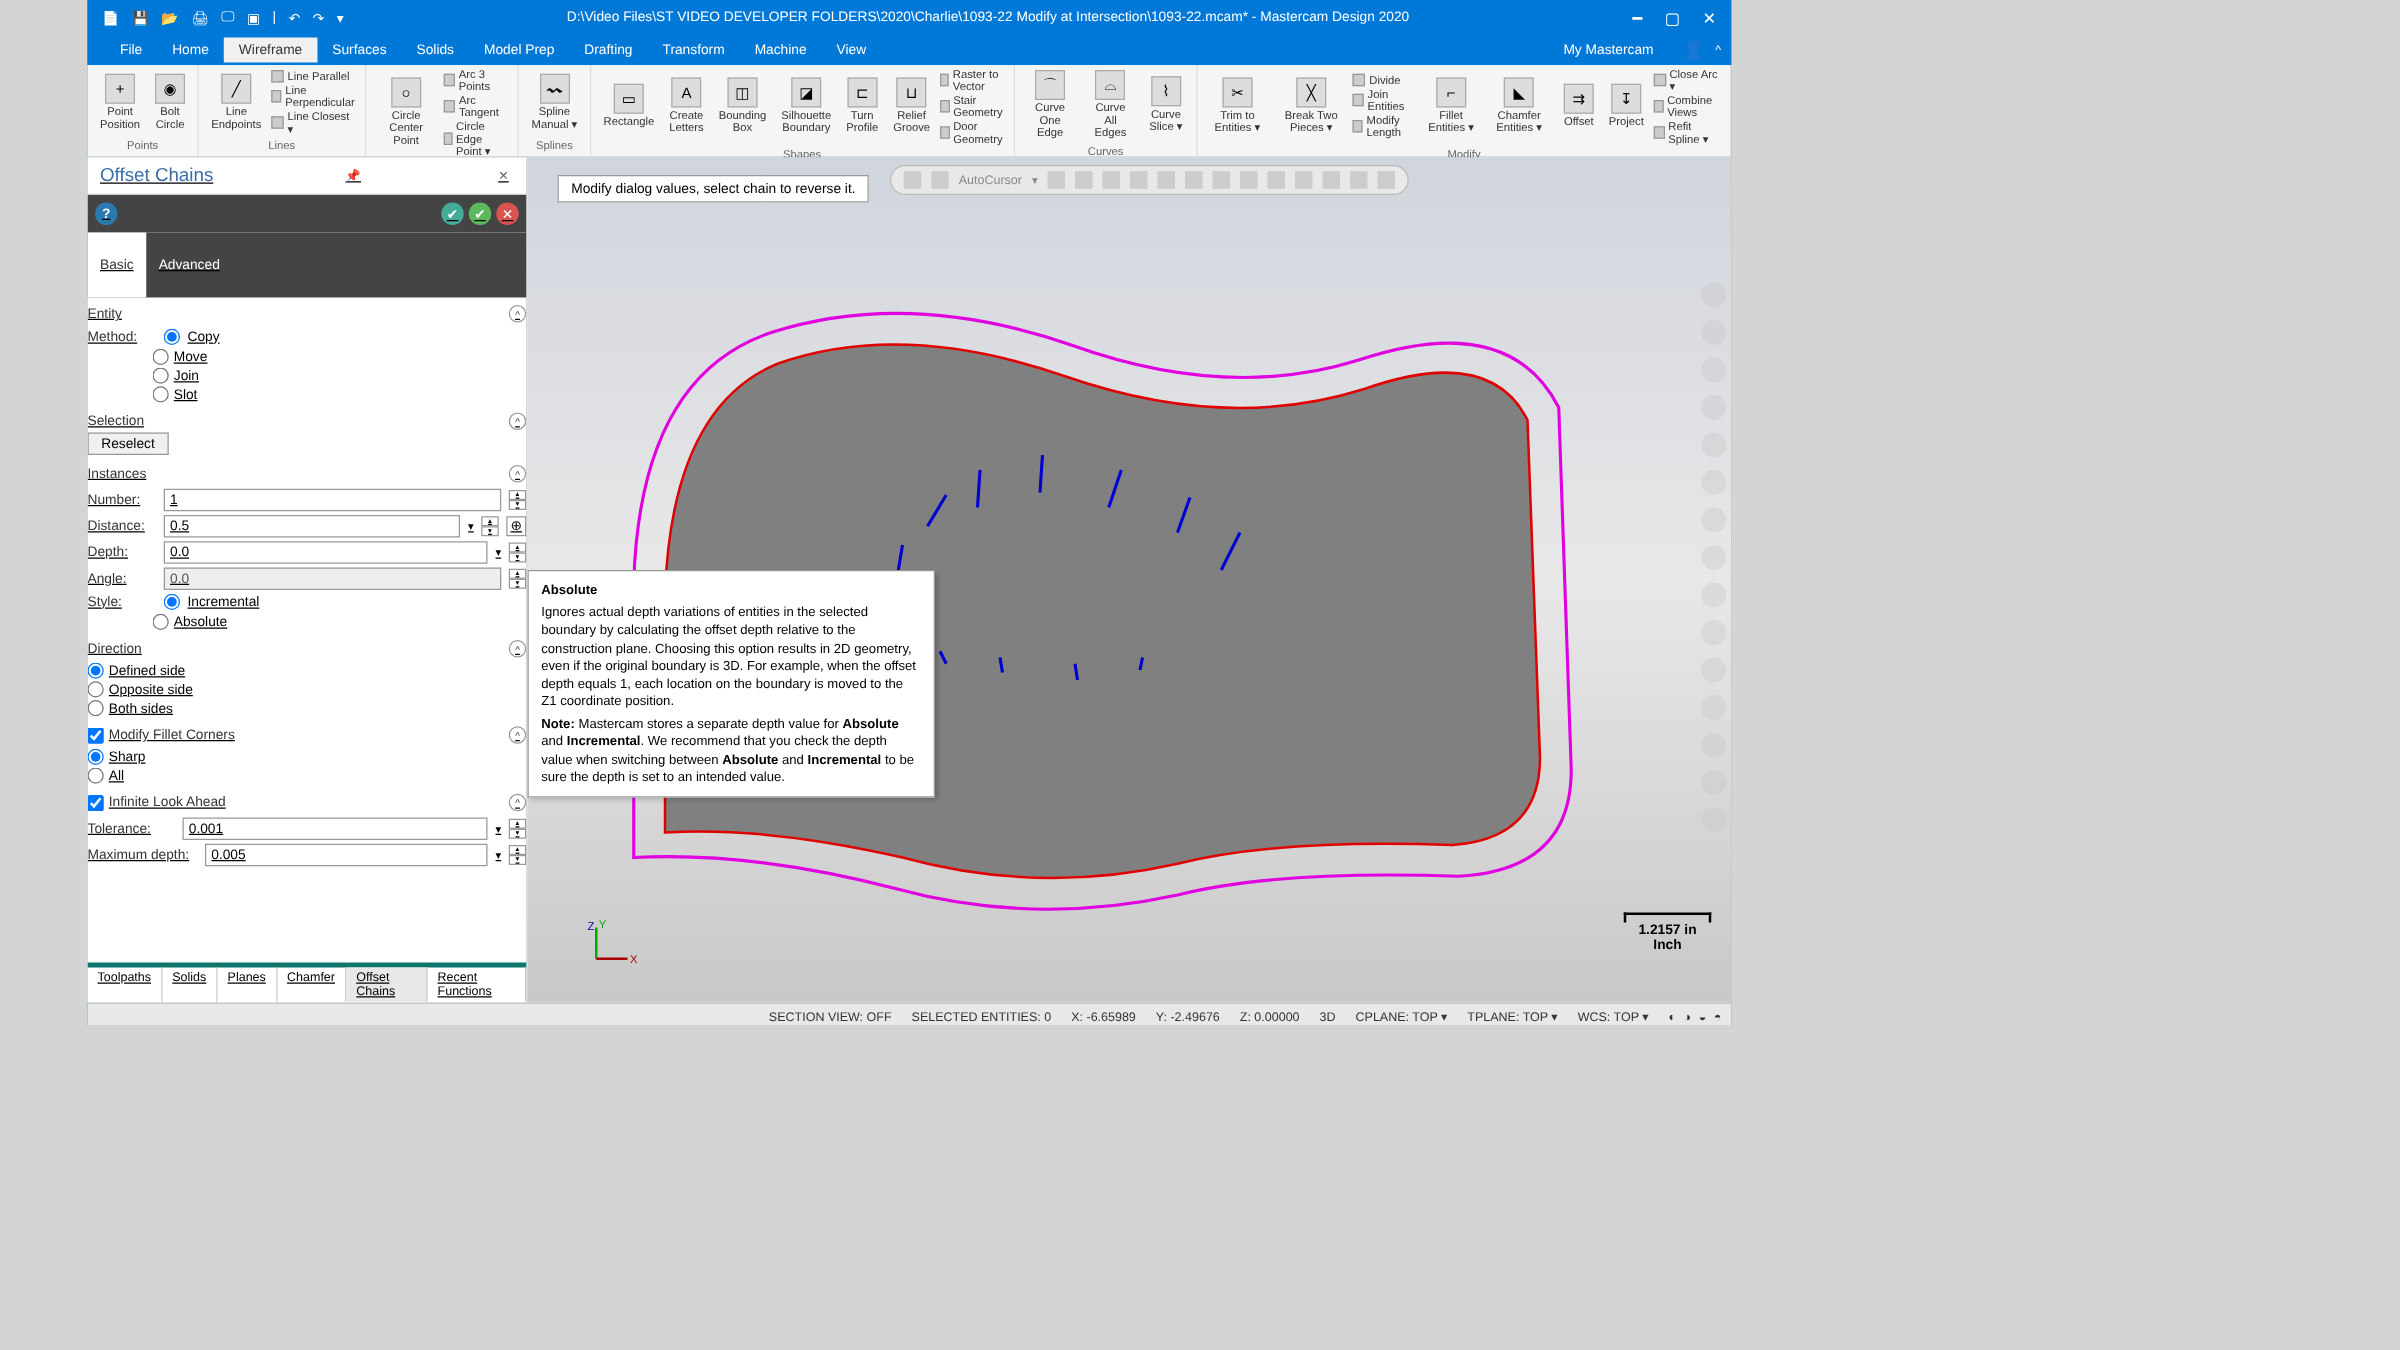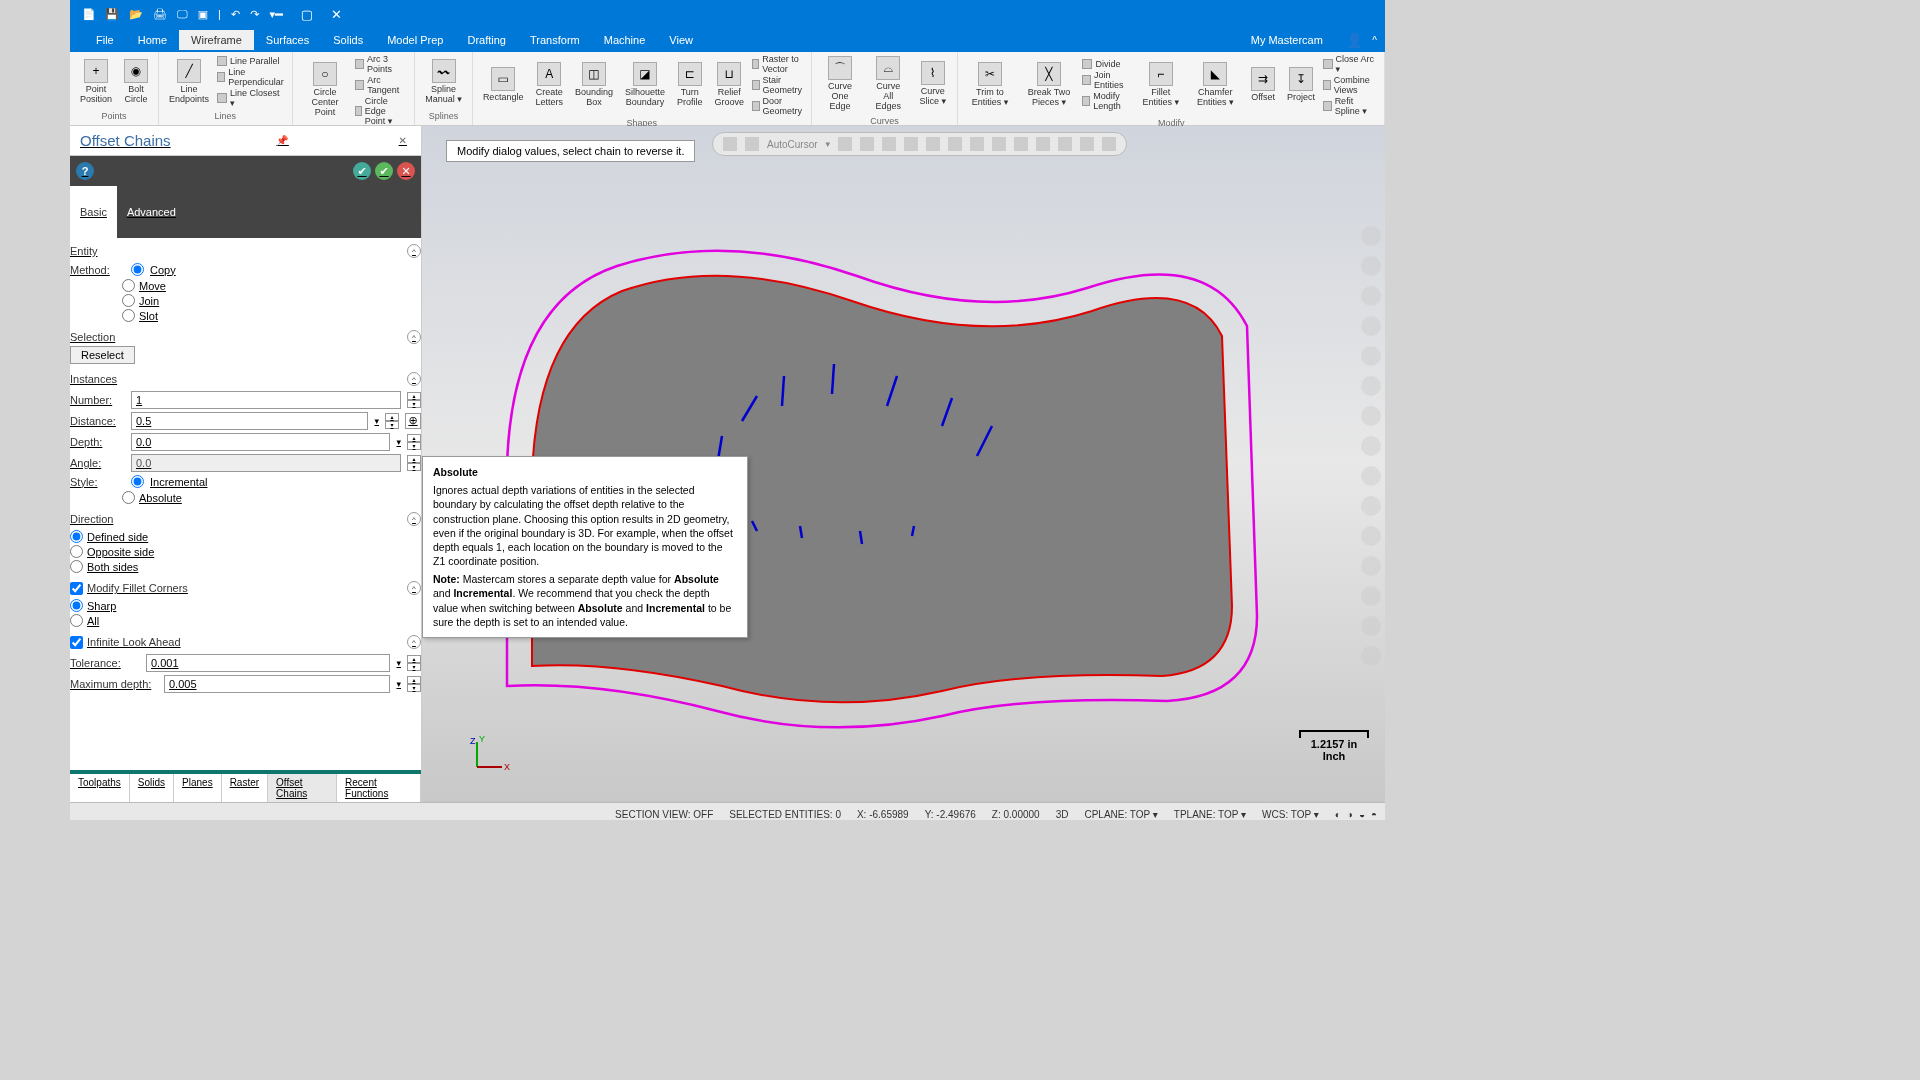--- a/index.html
+++ b/index.html
@@ -76,20 +76,21 @@
       <span>💾</span>
       <span>📂</span>
       <span>🖨</span>
       <span>🖵</span>
       <span>▣</span>
       <span>|</span>
       <span>↶</span>
       <span>↷</span>
       <span>▾</span>
     </div>
+    <div class="titlebar-title">D:\Video Files\ST VIDEO DEVELOPER FOLDERS\2020\Charlie\1093-22 Modify at Intersection\1093-22.mcam* - Mastercam Design 2020</div>
     <div class="win-controls">
       <span>━</span>
       <span>▢</span>
       <span>✕</span>
     </div>
   </div>
 
   <div class="menubar">
     <div class="menu-item">File</div>
     <div class="menu-item">Home</div>
@@ -467,21 +468,21 @@
                 <div>▴</div>
                 <div>▾</div>
               </div>
             </div>
         </div>
       </div>
       <div class="panel-tabs">
         <div class="ptab">Toolpaths</div>
         <div class="ptab">Solids</div>
         <div class="ptab">Planes</div>
-        <div class="ptab">Raster</div>
+        <div class="ptab">Chamfer</div>
         <div class="ptab active">Offset Chains</div>
         <div class="ptab">Recent Functions</div>
       </div>
     </div>
 
     <div class="viewport">
       <div class="status-prompt">Modify dialog values, select chain to reverse it.</div>
       <div class="toolbar-float">
         <div class="ti"></div>
         <div class="ti"></div>

